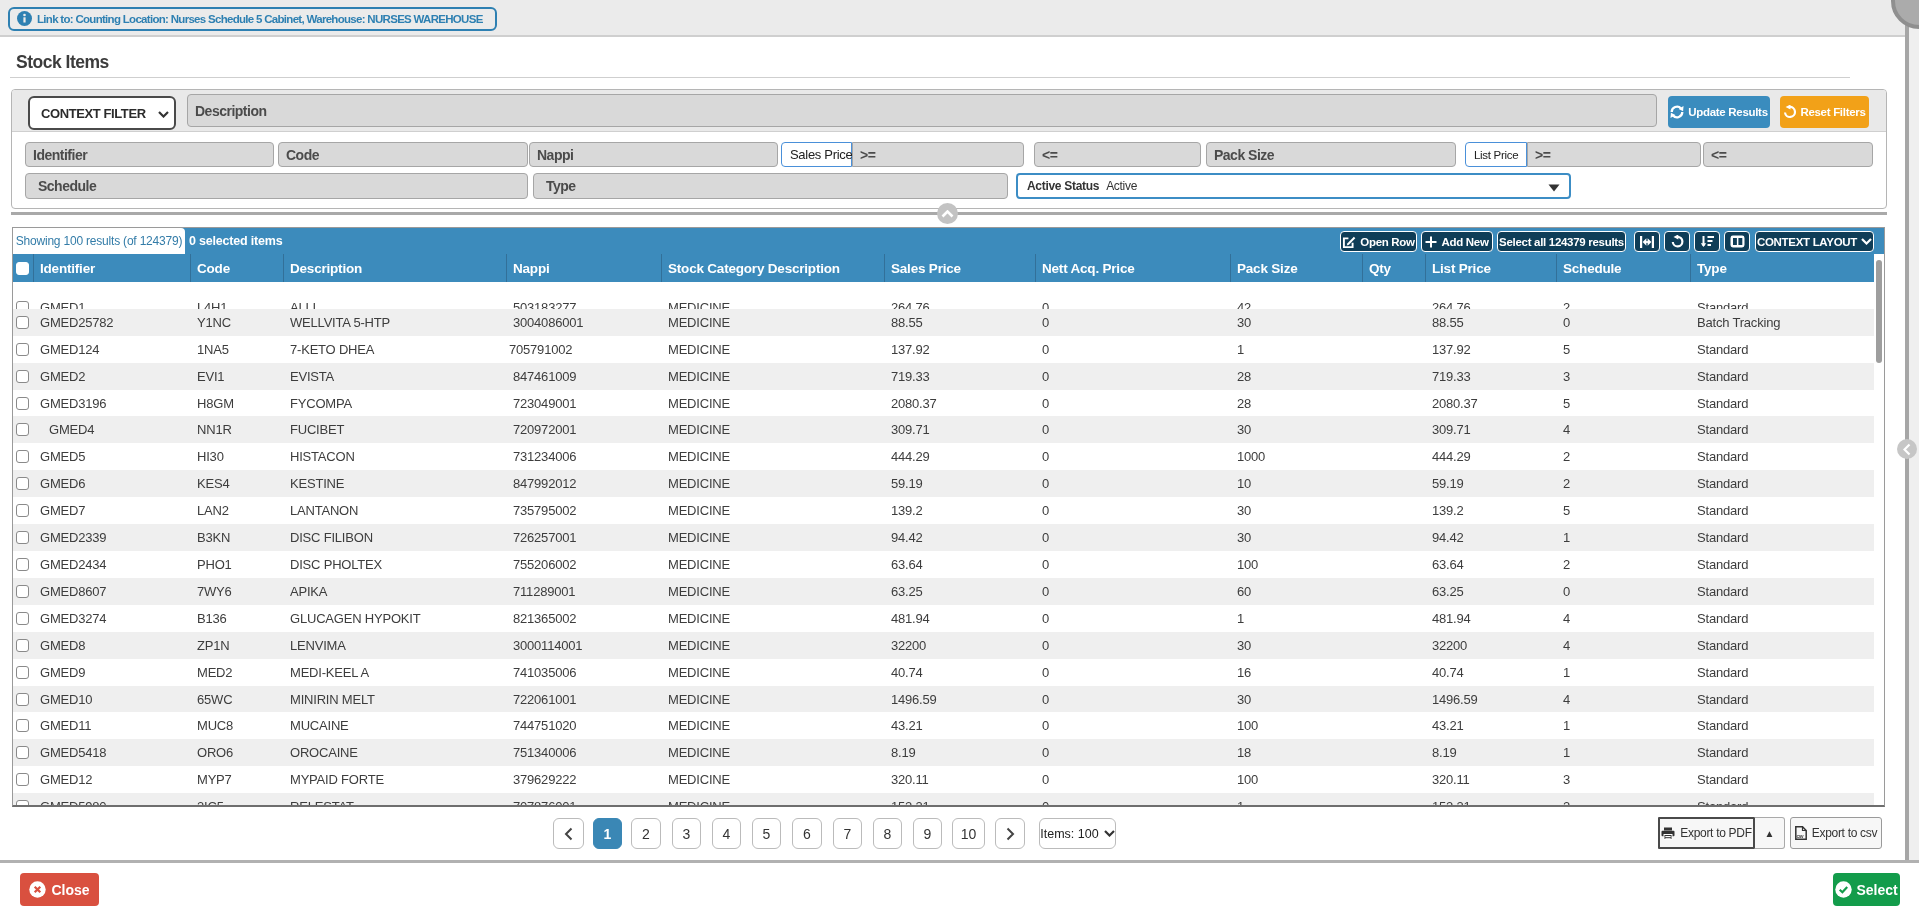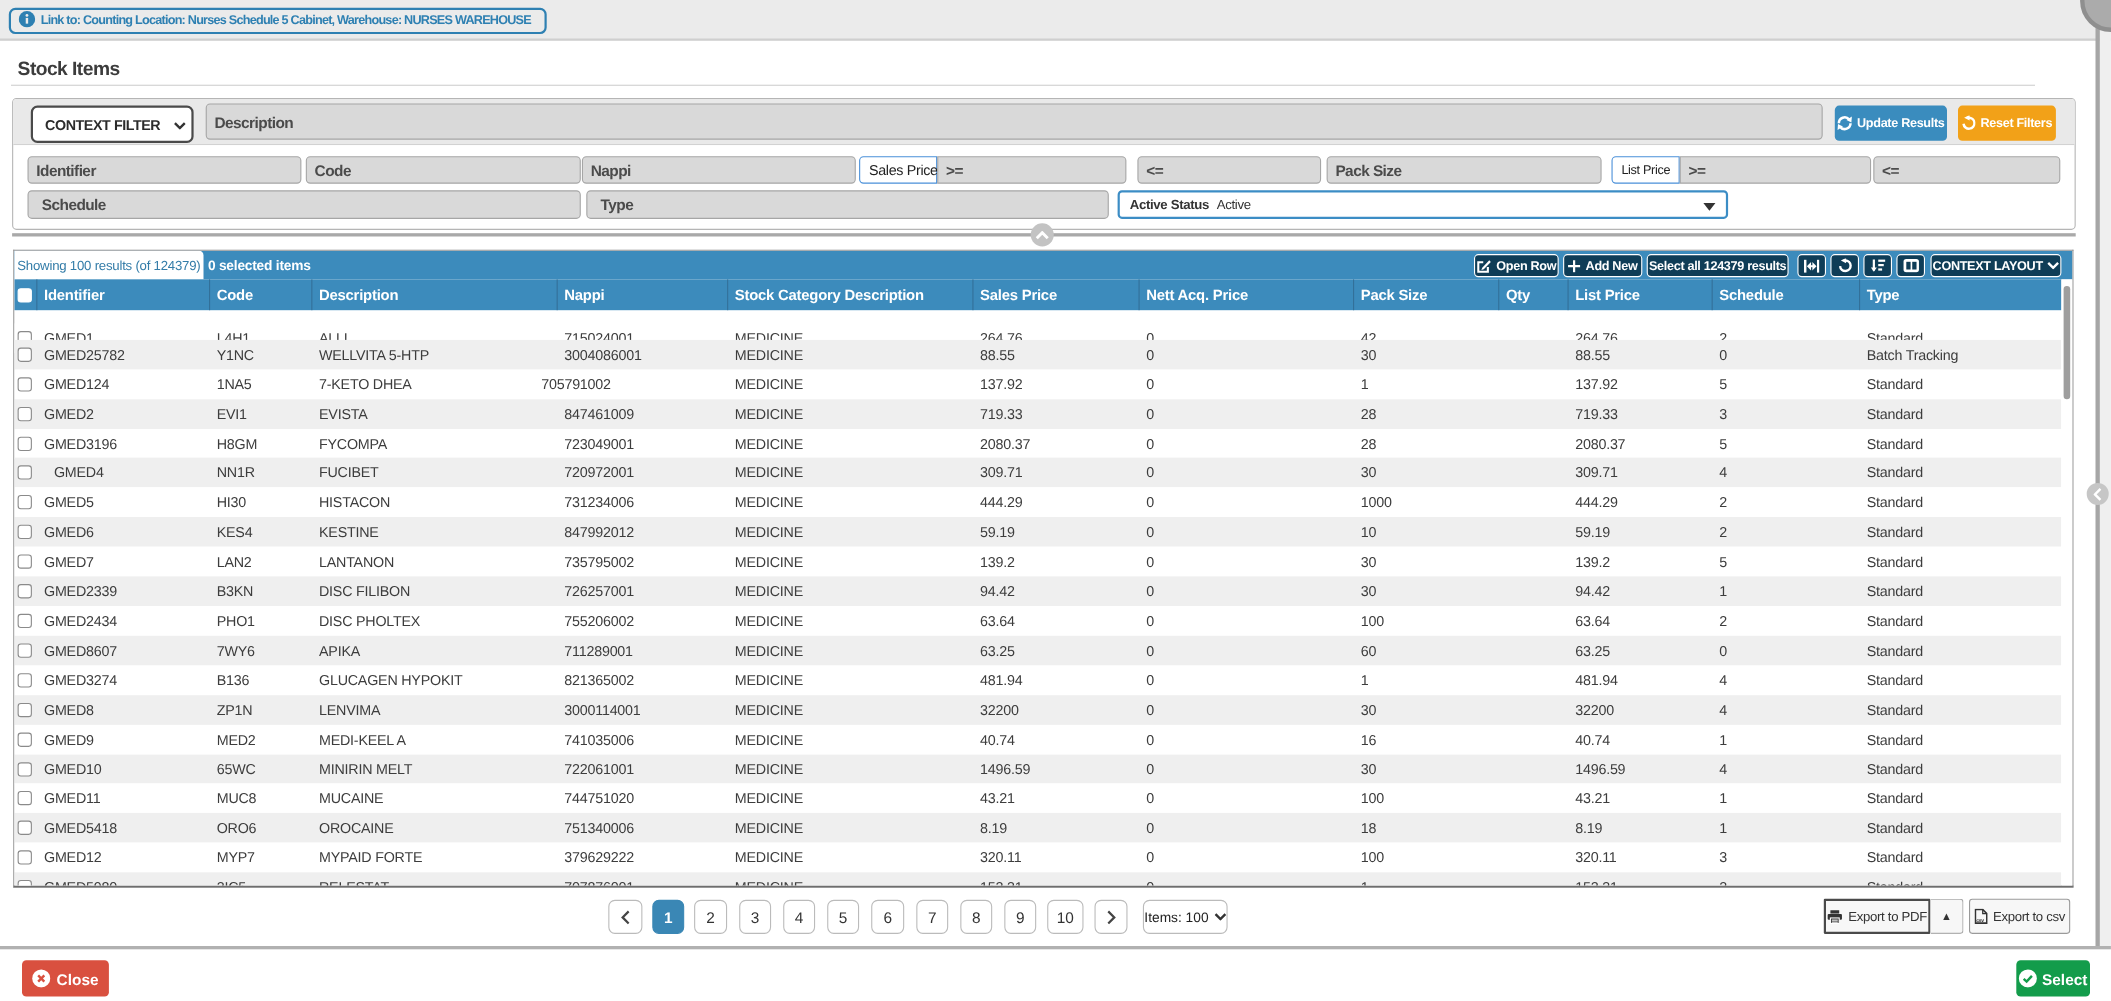--- a/index.html
+++ b/index.html
@@ -229,21 +229,21 @@
       </div>
     </div>
   <div class="abs" id="body">
       <div class="tr odd" style="top:12px">
         <div class="bc" style="left:0;width:20px;padding-left:3px">
           <span class="cb"></span>
         </div>
         <div class="bc" style="left:20px;width:157px">GMED1</div>
         <div class="bc" style="left:177px;width:93px">L4H1</div>
         <div class="bc" style="left:270px;width:223px">ALLI</div>
-        <div class="bc" style="left:493px;width:155px">715024001</div>
+        <div class="bc" style="left:493px;width:155px">503183277</div>
         <div class="bc" style="left:648px;width:223px">MEDICINE</div>
         <div class="bc" style="left:871px;width:151px">264.76</div>
         <div class="bc" style="left:1022px;width:195px">0</div>
         <div class="bc" style="left:1217px;width:132px">42</div>
         <div class="bc" style="left:1349px;width:63px"></div>
         <div class="bc" style="left:1412px;width:131px">264.76</div>
         <div class="bc" style="left:1543px;width:134px">2</div>
         <div class="bc" style="left:1677px;width:185px">Standard</div>
       </div>
       <div class="tr even" style="top:27px">
@@ -263,21 +263,21 @@
         <div class="bc" style="left:1543px;width:134px">0</div>
         <div class="bc" style="left:1677px;width:185px">Batch Tracking</div>
       </div>
       <div class="tr odd" style="top:54px">
         <div class="bc" style="left:0;width:20px;padding-left:3px">
           <span class="cb"></span>
         </div>
         <div class="bc" style="left:20px;width:157px">GMED124</div>
         <div class="bc" style="left:177px;width:93px">1NA5</div>
         <div class="bc" style="left:270px;width:223px">7-KETO DHEA</div>
-        <div class="bc" style="left:472px;width:155px">705791002</div>
+        <div class="bc" style="left:489px;width:155px">705791002</div>
         <div class="bc" style="left:648px;width:223px">MEDICINE</div>
         <div class="bc" style="left:871px;width:151px">137.92</div>
         <div class="bc" style="left:1022px;width:195px">0</div>
         <div class="bc" style="left:1217px;width:132px">1</div>
         <div class="bc" style="left:1349px;width:63px"></div>
         <div class="bc" style="left:1412px;width:131px">137.92</div>
         <div class="bc" style="left:1543px;width:134px">5</div>
         <div class="bc" style="left:1677px;width:185px">Standard</div>
       </div>
       <div class="tr even" style="top:81px">

